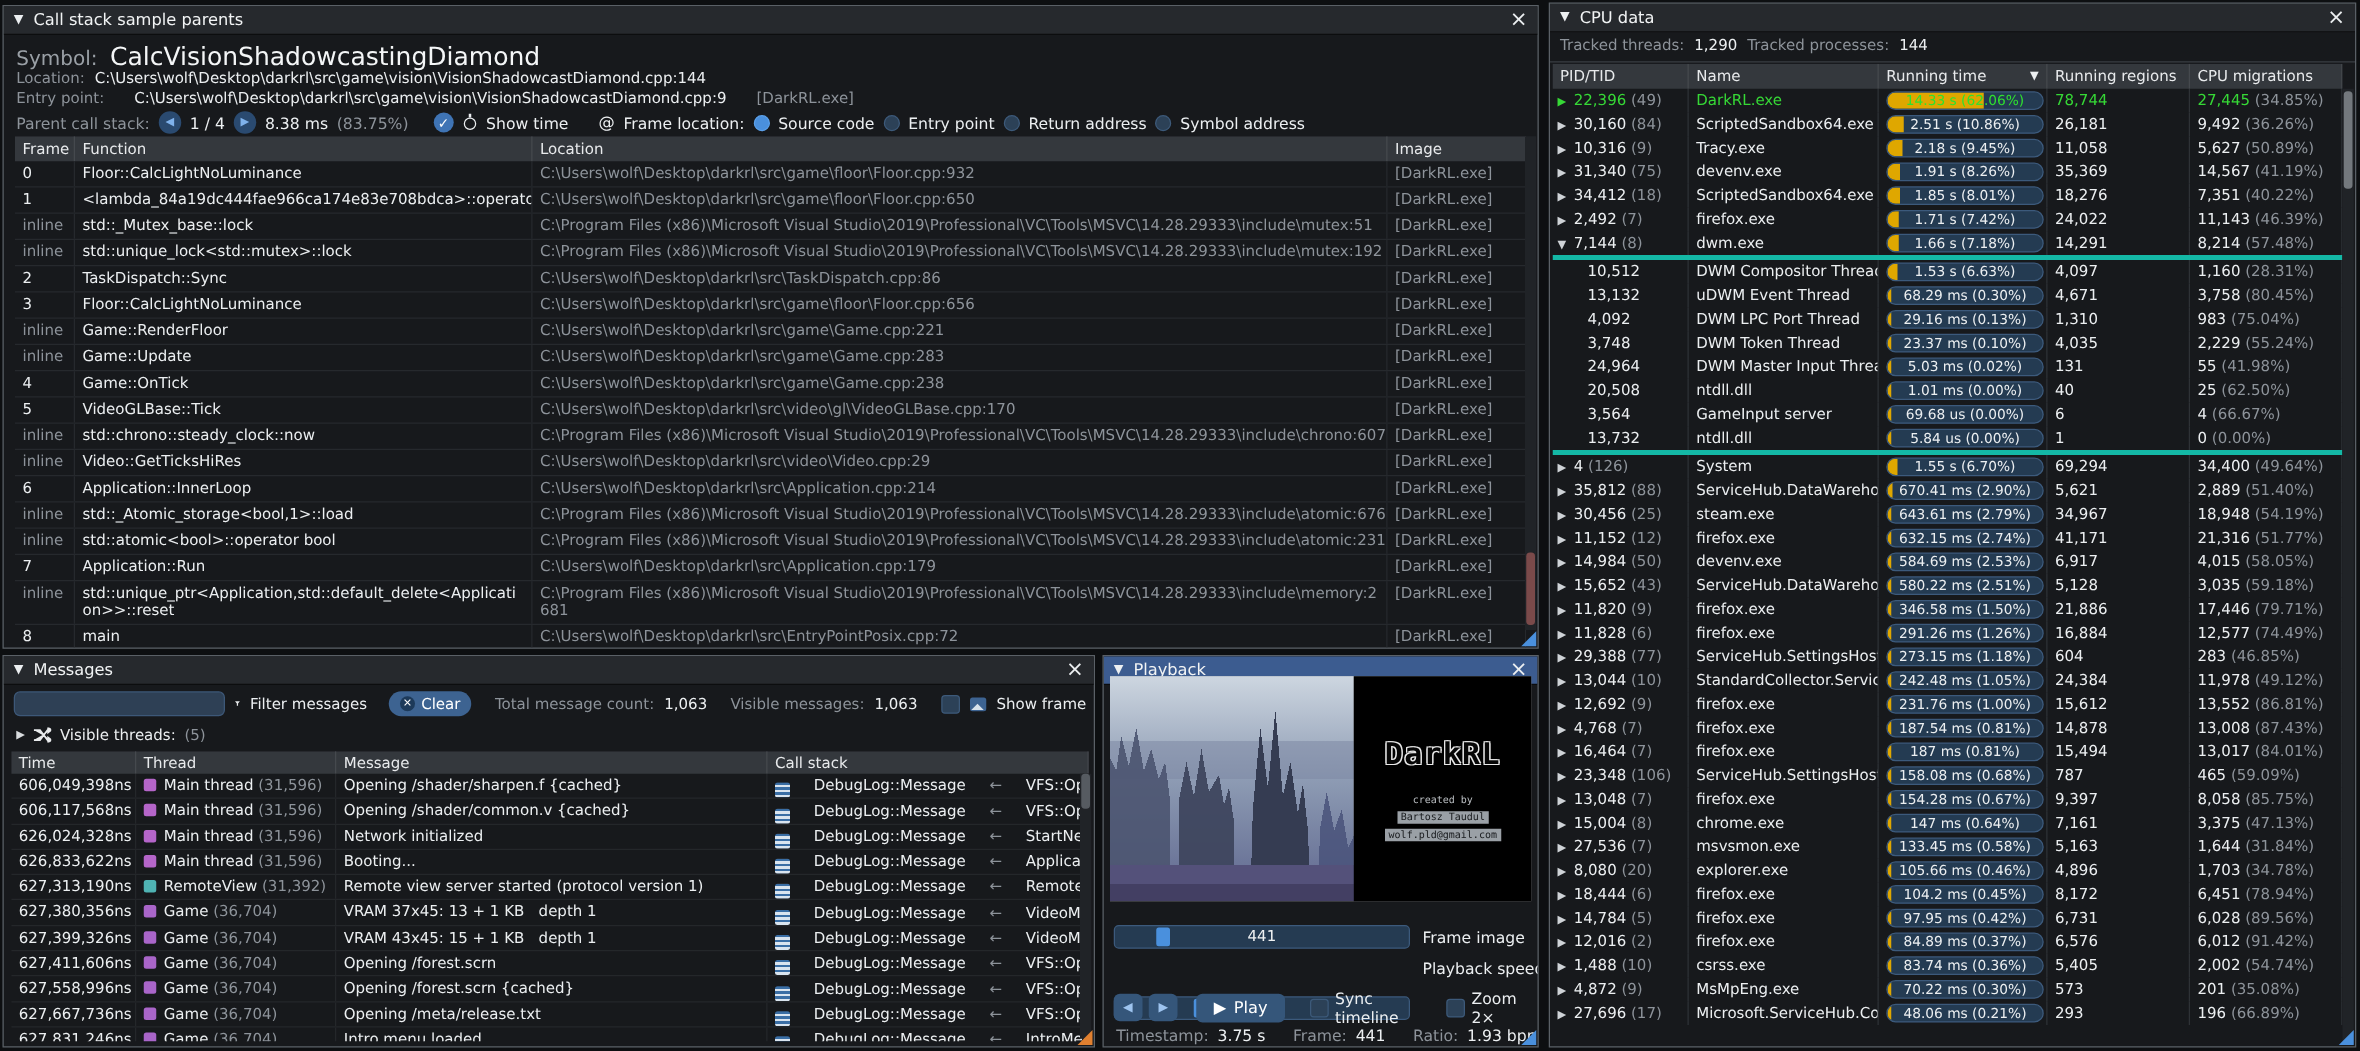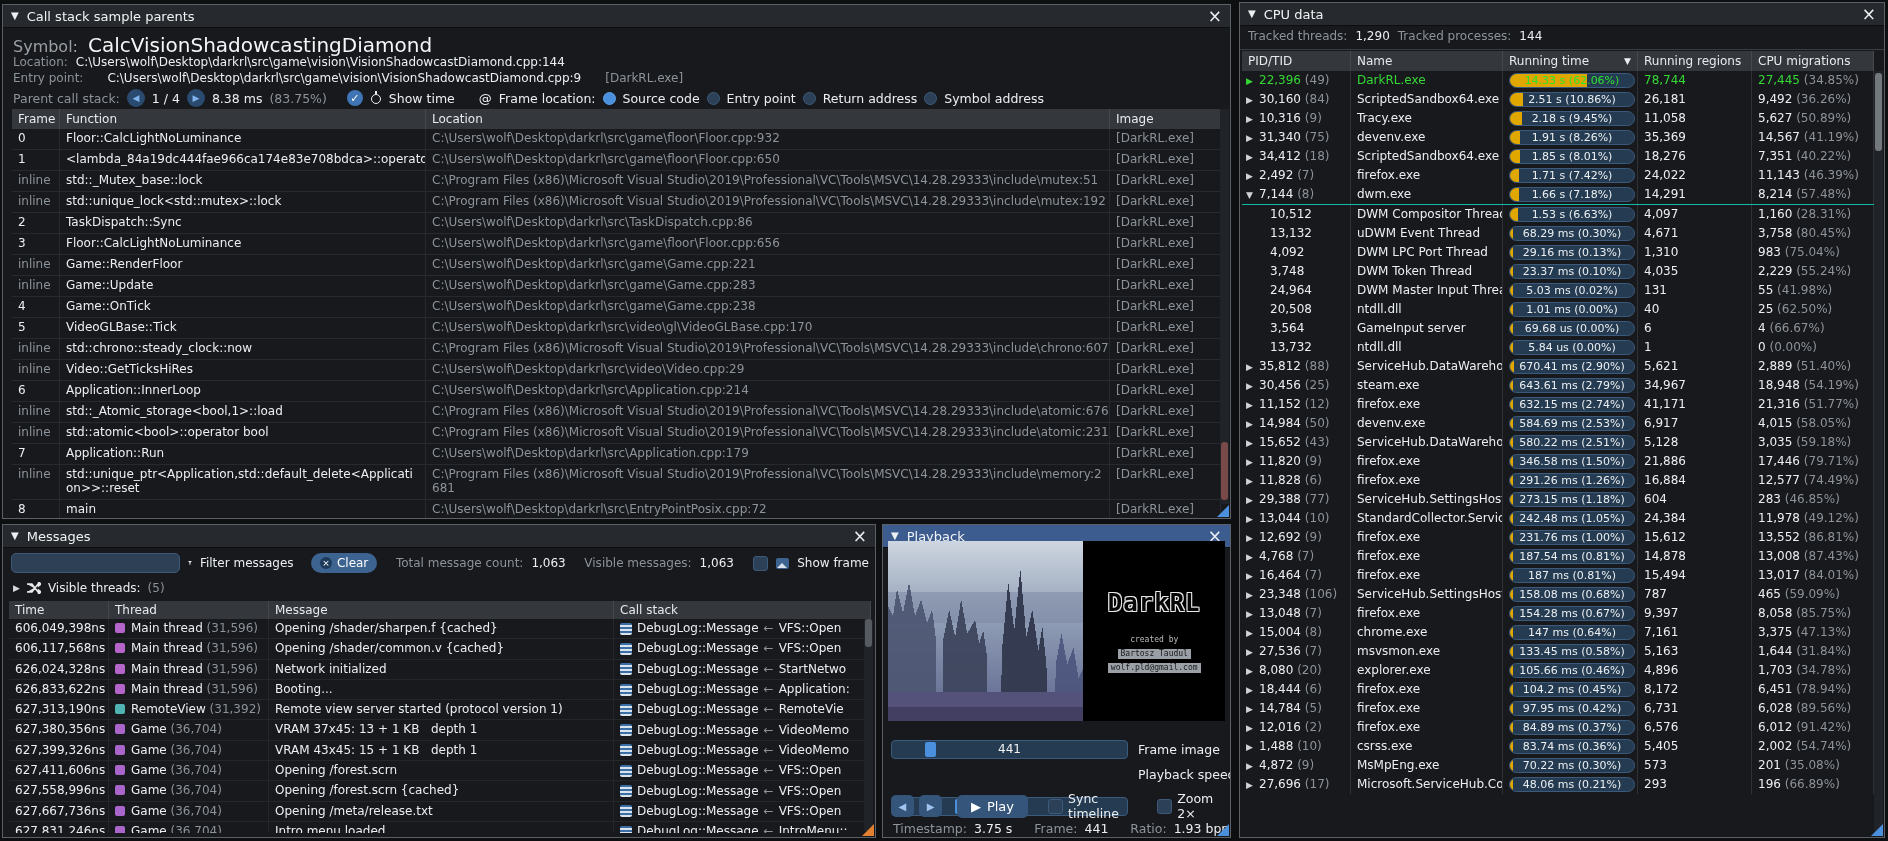--- a/index.html
+++ b/index.html
@@ -58,21 +58,21 @@
   .img-icon:before{content:"";position:absolute;left:1px;bottom:1px;border-left:5px solid transparent;
                    border-right:5px solid transparent;border-bottom:5px solid #d8e2ec;}
   .threads-row{position:absolute;left:10px;top:56px;display:flex;align-items:center;gap:7px;}
   .tri-right{font-size:9px;color:#d8dbde;}
   .msg-table{position:absolute;left:6px;top:76px;width:862px;bottom:4px;overflow:hidden;}
   .msg-cols{grid-template-columns:100px 160px 345px 1fr;}
   .msg-row{display:grid;grid-template-columns:100px 160px 345px 1fr;height:19.3px;line-height:19px;
            border-bottom:1px solid #24272a;}
   .msg-row>div{padding:0 6px;border-right:1px solid #24272a;overflow:hidden;white-space:pre;}
   .swatch{display:inline-block;width:10px;height:10px;border-radius:2px;margin-right:6px;vertical-align:-1px;}
-  .stack-cell{display:flex;align-items:center;gap:5px;}
+  .stack-cell{display:flex;align-items:flex-end;gap:19px;}
   .list-icon{width:12px;height:12px;border-radius:2px;background:#3a6ea5;flex:none;
              background-image:repeating-linear-gradient(#3a6ea5 0 2px,#d9e4ef 2px 4px);}
   .grip{position:absolute;right:1px;bottom:1px;width:0;height:0;cursor:nwse-resize;}
   .grip.orange{border-left:12px solid transparent;border-bottom:12px solid #e08030;}
   .grip.blue{border-left:12px solid transparent;border-bottom:12px solid #4a90dd;}
 
   
   .pb-image{position:absolute;left:5px;top:16px;width:337px;height:180px;display:flex;background:#a3a3a3;}
   .pb-forest{width:58%;height:100%;}
   .pb-logo{width:42%;background:#000;display:flex;flex-direction:column;align-items:center;
@@ -93,21 +93,21 @@
             padding:0 14px;color:#fff;font-size:13px;cursor:pointer;}
   .pb-status{position:absolute;left:10px;top:296px;display:flex;align-items:baseline;gap:7px;white-space:nowrap;font-size:12.5px;}
 
   
   .cpu-stats{position:absolute;left:8px;top:26px;display:flex;gap:8px;align-items:baseline;white-space:nowrap;}
   .cpu-sep{position:absolute;left:0;right:0;top:46px;border-top:1px solid #3a3e43;}
   .cpu-table{position:absolute;left:2px;top:48px;width:632px;bottom:0;overflow:hidden;}
   .cpu-cols{grid-template-columns:109px 152px 135px 114px 1fr;}
   .cpu-row{display:grid;grid-template-columns:109px 152px 135px 114px 1fr;height:19px;line-height:19px;}
   .cpu-row>div{padding:0 6px;border-right:1px solid #2e3236;overflow:hidden;white-space:nowrap;}
-  .cpu-row.sep{border-top:1px solid #14b8a6;}
+  .cpu-row.sep{border-top:4px solid #14b8a6;}
   .tree-arrow{display:inline-block;width:13px;font-size:9px;color:#cfd3d7;}
   .cpu-row .pid-cell{padding-left:4px;}
   .cpu-row.child .pid-cell{padding-left:28px;}
   .rt-bar{position:relative;width:126px;height:15px;margin-top:2px;background:#243b52;border:1px solid #3c5a7c;
           border-radius:8px;overflow:hidden;box-sizing:border-box;}
   .rt-fill{position:absolute;left:0;top:0;bottom:0;background:#dfa700;}
   .rt-text{position:relative;text-align:center;font-size:11px;line-height:13px;color:#eceff1;}
   .sort-glyph{float:right;font-size:9px;color:#eceff1;}
   .row-green .pid-num,.row-green .name-cell,.row-green .reg-cell,.row-green .mig-num{color:#36d836;}
   .row-green .tree-arrow{color:#36d836;}
@@ -672,20 +672,32 @@
             <div class="white name-cell">ntdll.dll</div>
             <div>
               <div class="rt-bar">
                 <div class="rt-fill" style="width: 2.5%;"></div>
                 <div class="rt-text">5.84 us (0.00%)</div>
               </div>
             </div>
             <div class="white reg-cell">1</div>
             <div><span class="white mig-num">0 </span><span class="dim">(0.00%)</span></div>
           </div>
+          <div class="cpu-row sep">
+            <div class="pid-cell"><span class="tree-arrow">▶</span><span class="white pid-num">4 </span><span class="dim">(126)</span></div>
+            <div class="white name-cell">System</div>
+            <div>
+              <div class="rt-bar">
+                <div class="rt-fill" style="width: 6.7%;"></div>
+                <div class="rt-text">1.55 s (6.70%)</div>
+              </div>
+            </div>
+            <div class="white reg-cell">69,294</div>
+            <div><span class="white mig-num">34,400 </span><span class="dim">(49.64%)</span></div>
+          </div>
           <div class="cpu-row">
             <div class="pid-cell"><span class="tree-arrow">▶</span><span class="white pid-num">35,812 </span><span class="dim">(88)</span></div>
             <div class="white name-cell">ServiceHub.DataWarehou</div>
             <div>
               <div class="rt-bar">
                 <div class="rt-fill" style="width: 2.9%;"></div>
                 <div class="rt-text">670.41 ms (2.90%)</div>
               </div>
             </div>
             <div class="white reg-cell">5,621</div>

